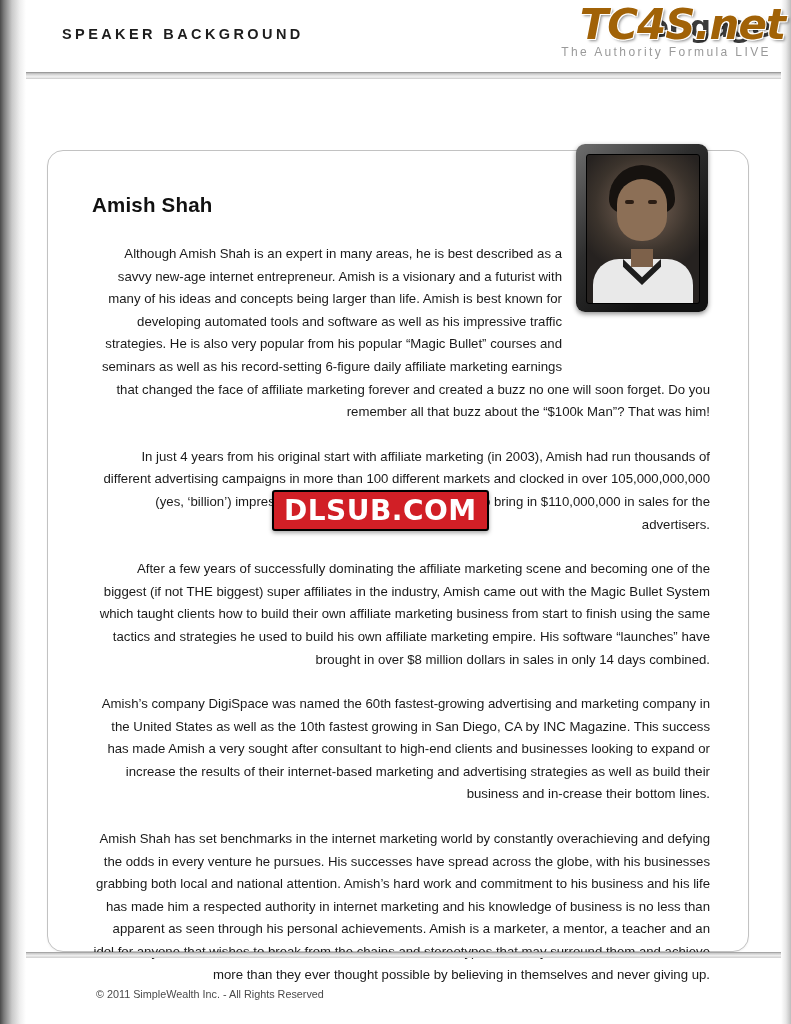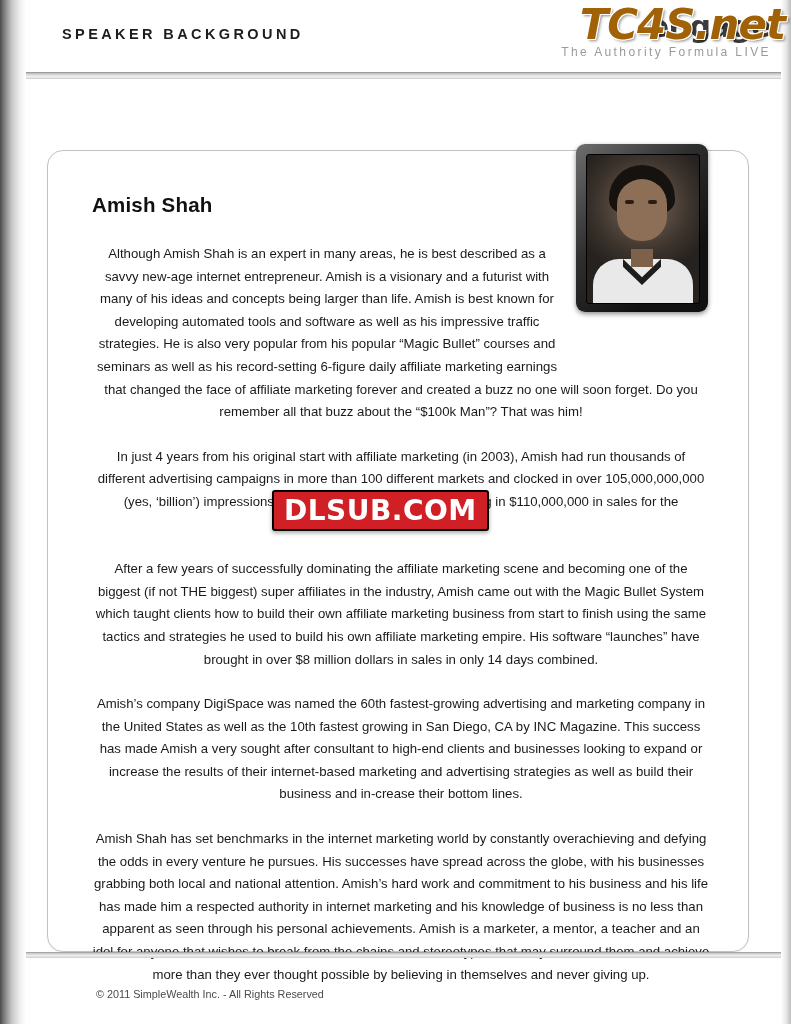--- a/index.html
+++ b/index.html
@@ -107,21 +107,21 @@
     font-weight: bold;
     color: #111111;
     margin: 0 0 26px 0;
     letter-spacing: 0.2px;
   }
   .bio p {
     font-size: 13.2px;
     line-height: 22.6px;
     color: #1a1a1a;
     margin: 0 0 22px 0;
-    text-align: center;
+    text-align: right;
   }
   .bio p:last-child { margin-bottom: 0; }
   .para-1 {
     
   }
   .photo-frame {
     position: absolute;
     right: 40px;
     top: -7px;
     width: 132px;

